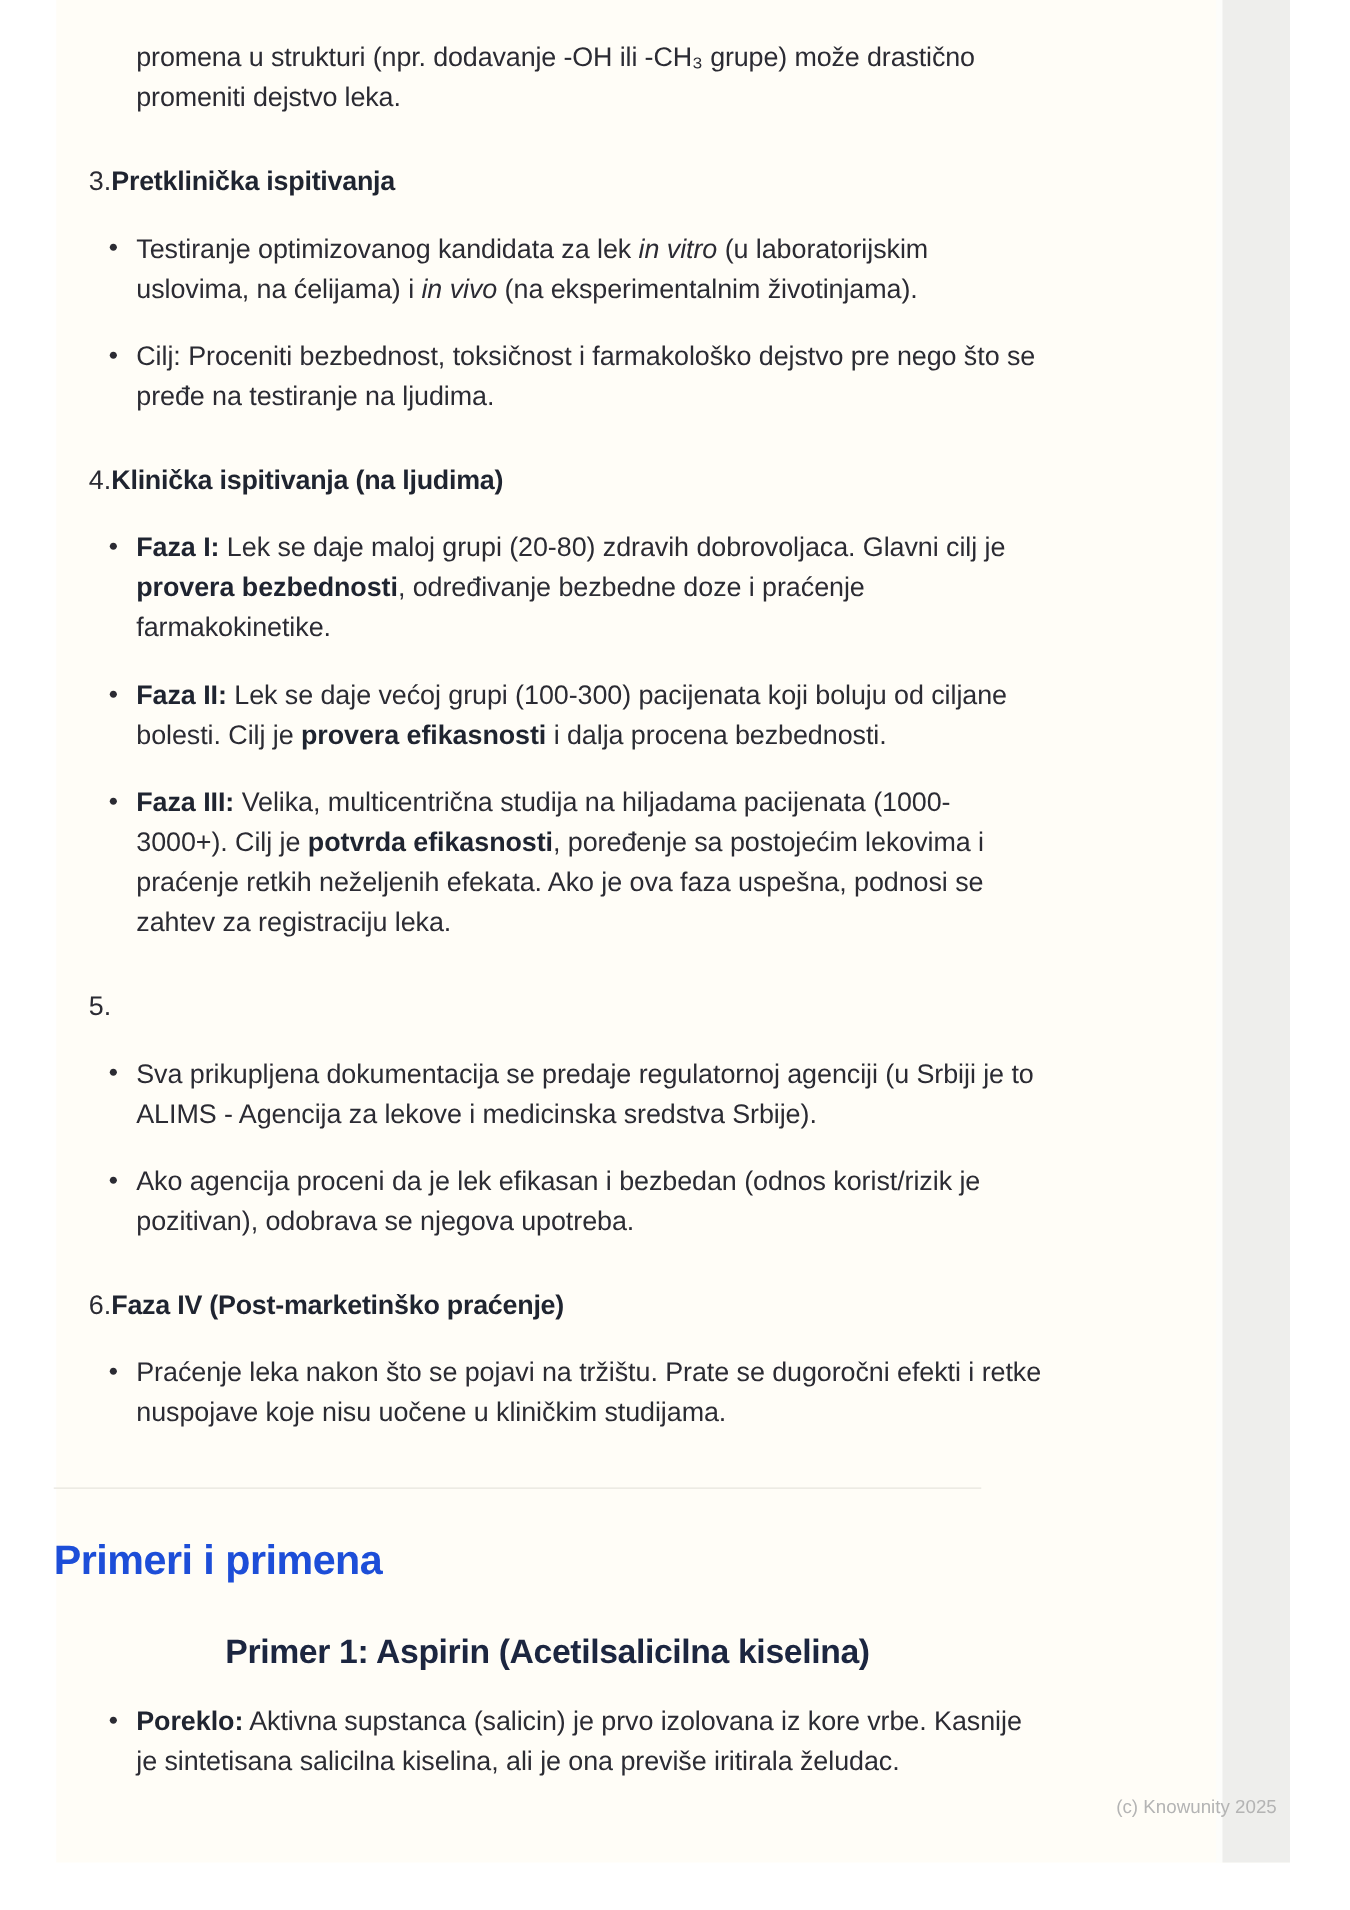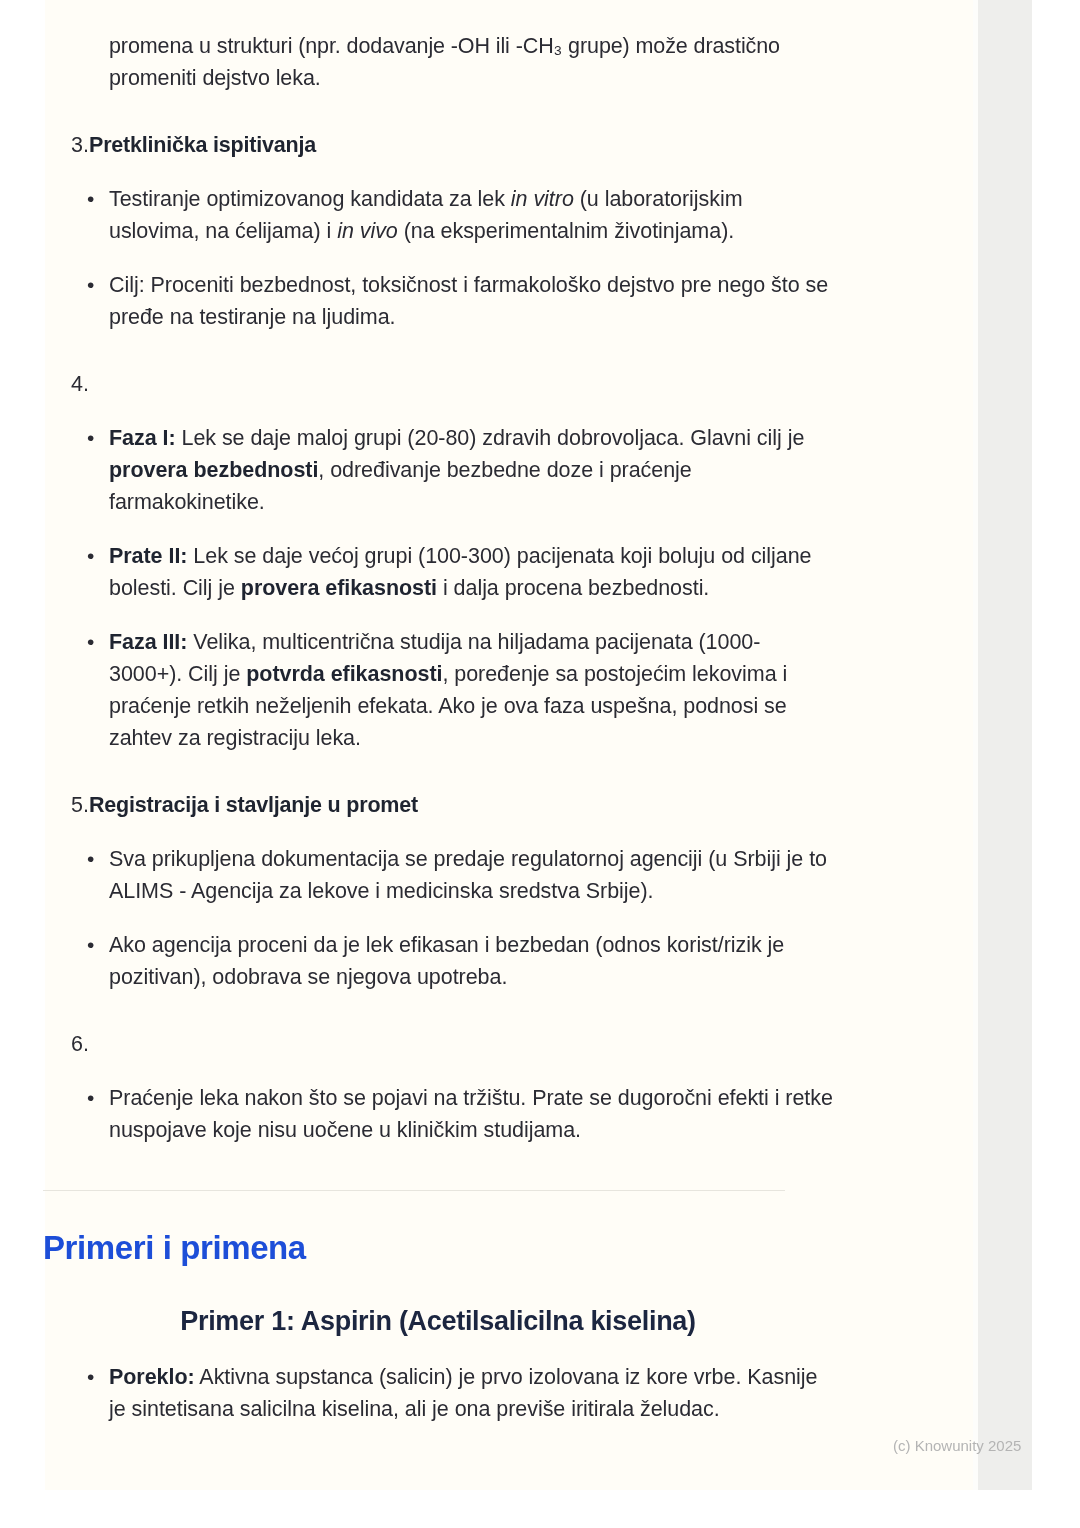--- a/index.html
+++ b/index.html
@@ -186,49 +186,50 @@
       <span class="bullet-dot">•</span>
       <span class="bullet-text">Testiranje optimizovanog kandidata za lek <i>in vitro</i> (u laboratorijskim uslovima, na ćelijama) i <i>in vivo</i> (na eksperimentalnim životinjama).</span>
     </div>
     <div class="bullet-item">
       <span class="bullet-dot">•</span>
       <span class="bullet-text">Cilj: Proceniti bezbednost, toksičnost i farmakološko dejstvo pre nego što se pređe na testiranje na ljudima.</span>
     </div>
 
     <div class="num-item">
       <span class="num-marker">4.</span>
+      <span class="num-label">Klinička ispitivanja (na ljudima)</span>
     </div>
     <div class="bullet-item">
       <span class="bullet-dot">•</span>
       <span class="bullet-text"><b>Faza I:</b> Lek se daje maloj grupi (20-80) zdravih dobrovoljaca. Glavni cilj je <b>provera bezbednosti</b>, određivanje bezbedne doze i praćenje farmakokinetike.</span>
     </div>
     <div class="bullet-item">
       <span class="bullet-dot">•</span>
-      <span class="bullet-text"><b>Prate II:</b> Lek se daje većoj grupi (100-300) pacijenata koji boluju od ciljane bolesti. Cilj je <b>provera efikasnosti</b> i dalja procena bezbednosti.</span>
+      <span class="bullet-text"><b>Faza II:</b> Lek se daje većoj grupi (100-300) pacijenata koji boluju od ciljane bolesti. Cilj je <b>provera efikasnosti</b> i dalja procena bezbednosti.</span>
     </div>
     <div class="bullet-item">
       <span class="bullet-dot">•</span>
       <span class="bullet-text"><b>Faza III:</b> Velika, multicentrična studija na hiljadama pacijenata (1000-3000+). Cilj je <b>potvrda efikasnosti</b>, poređenje sa postojećim lekovima i praćenje retkih neželjenih efekata. Ako je ova faza uspešna, podnosi se zahtev za registraciju leka.</span>
     </div>
 
     <div class="num-item">
       <span class="num-marker">5.</span>
-      <span class="num-label">Registracija i stavljanje u promet</span>
     </div>
     <div class="bullet-item">
       <span class="bullet-dot">•</span>
       <span class="bullet-text">Sva prikupljena dokumentacija se predaje regulatornoj agenciji (u Srbiji je to ALIMS - Agencija za lekove i medicinska sredstva Srbije).</span>
     </div>
     <div class="bullet-item">
       <span class="bullet-dot">•</span>
       <span class="bullet-text">Ako agencija proceni da je lek efikasan i bezbedan (odnos korist/rizik je pozitivan), odobrava se njegova upotreba.</span>
     </div>
 
     <div class="num-item">
       <span class="num-marker">6.</span>
+      <span class="num-label">Faza IV (Post-marketinško praćenje)</span>
     </div>
     <div class="bullet-item">
       <span class="bullet-dot">•</span>
       <span class="bullet-text">Praćenje leka nakon što se pojavi na tržištu. Prate se dugoročni efekti i retke nuspojave koje nisu uočene u kliničkim studijama.</span>
     </div>
 
     <div class="section-divider"></div>
 
     <h2 class="h-section">Primeri i primena</h2>
     <h3 class="h-sub">Primer 1: Aspirin (Acetilsalicilna kiselina)</h3>

